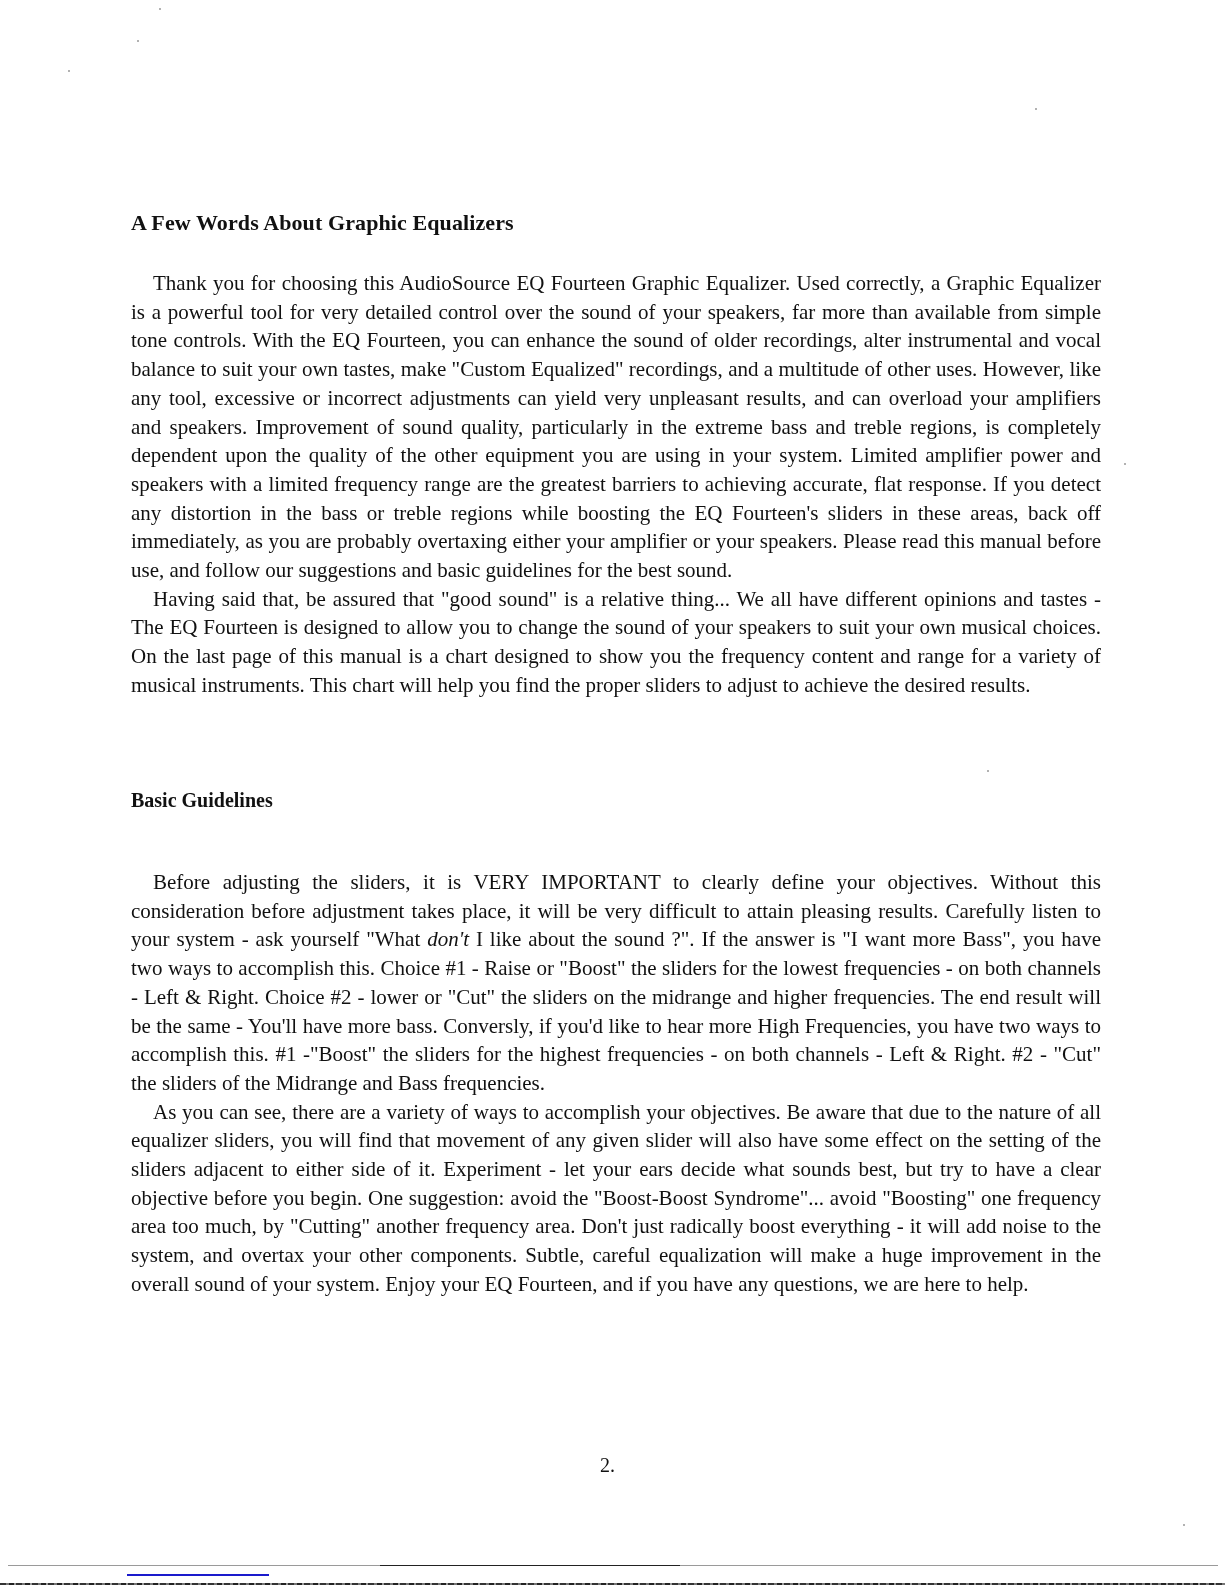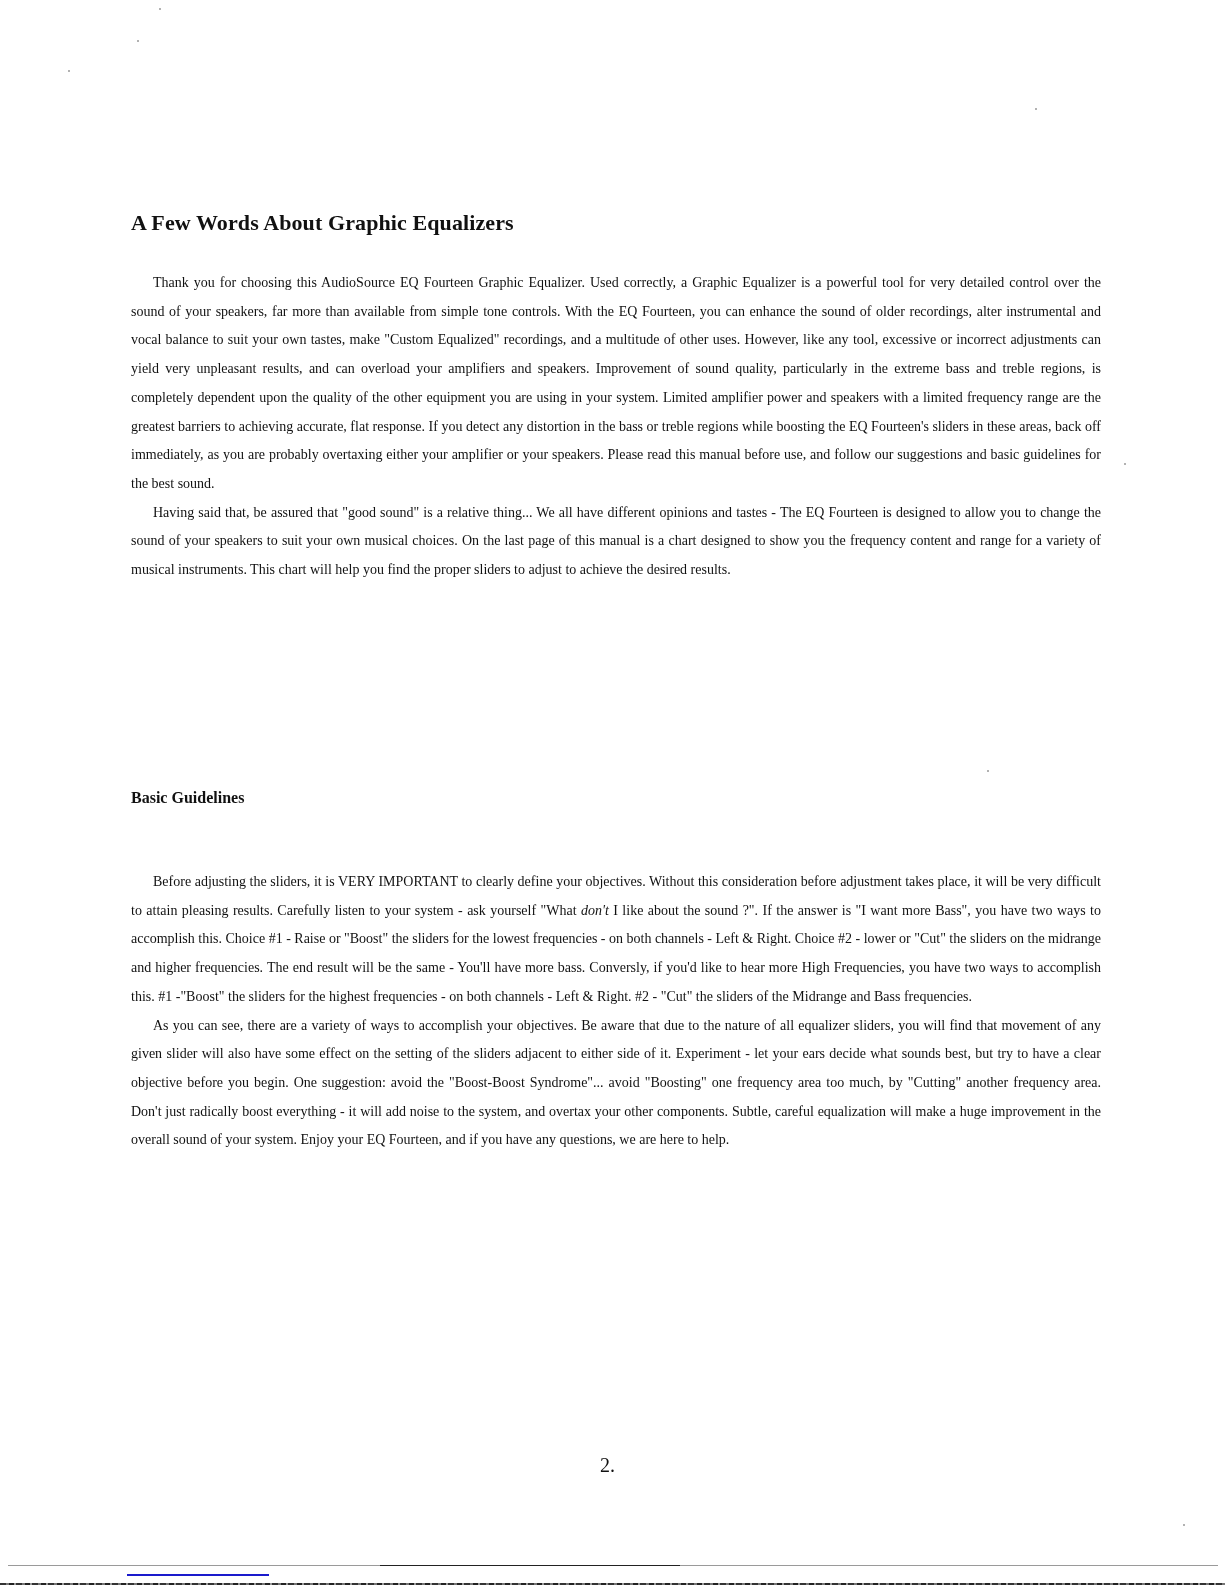--- a/index.html
+++ b/index.html
@@ -21,37 +21,37 @@
       top: 210px;
       font-size: 22px;
       font-weight: bold;
       margin: 0;
       letter-spacing: 0.1px;
     }
     .body-text {
       position: absolute;
       left: 131px;
       width: 970px;
-      font-size: 14px;
+      font-size: 21px;
       line-height: 28.7px;
       text-align: justify;
       margin: 0;
     }
     .body-text p {
       margin: 0;
       text-indent: 22px;
       text-align: justify;
       text-align-last: left;
     }
     .section1 { top: 269px; }
     .section-heading {
       position: absolute;
       left: 131px;
       top: 789px;
-      font-size: 16px;
+      font-size: 20px;
       font-weight: bold;
       margin: 0;
     }
     .section2 { top: 868px; }
     em { font-style: italic; }
     .page-number {
       position: absolute;
       left: 600px;
       top: 1454px;
       font-size: 20px;

